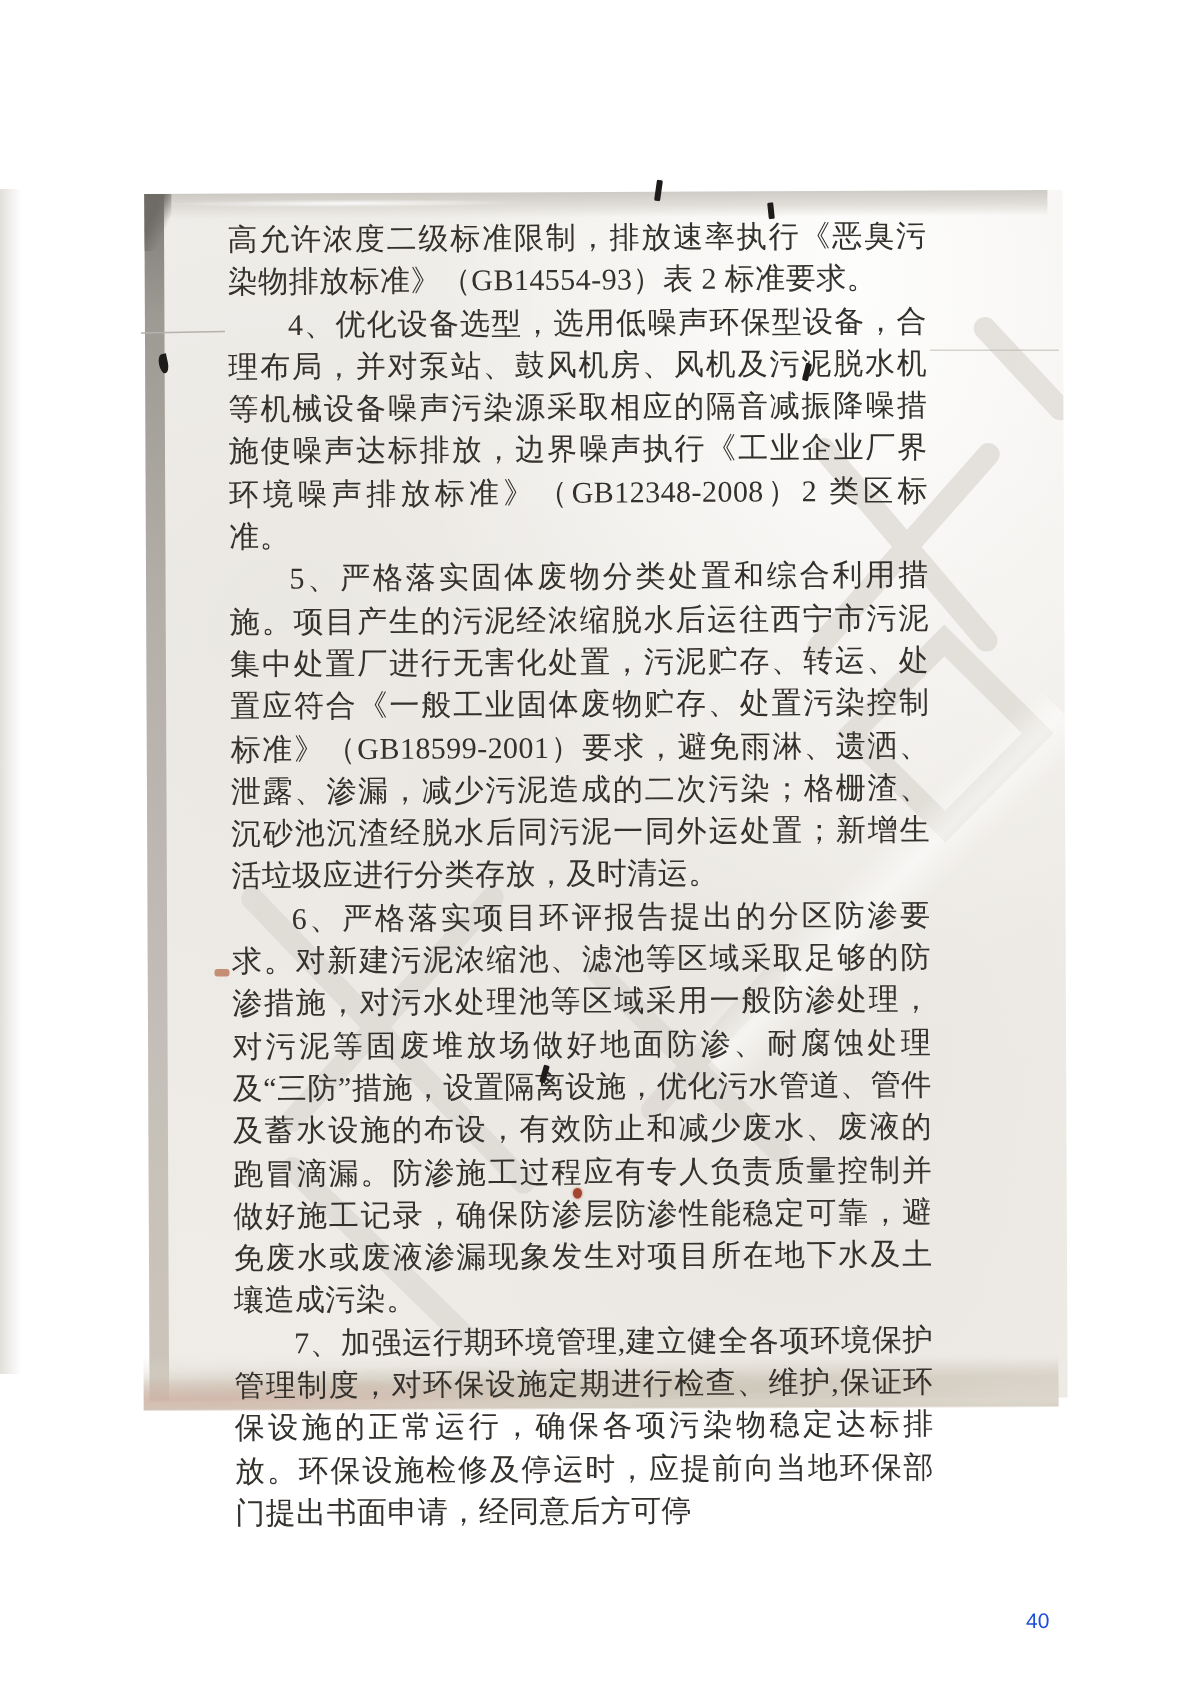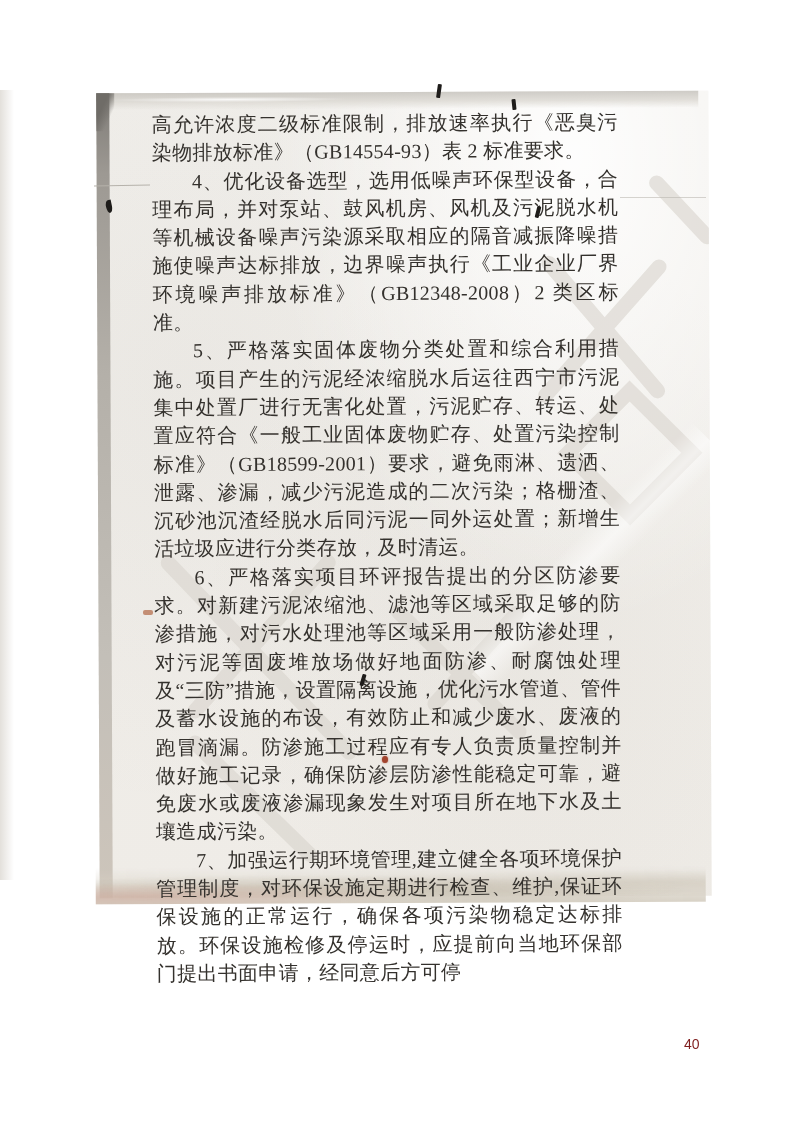--- a/index.html
+++ b/index.html
@@ -1,21 +1,21 @@
 <!DOCTYPE html>
 <html><head>
 <meta charset="utf-8">
 <style>
   html,body{margin:0;padding:0;}
   body{
     width:793px;height:1122px;position:relative;overflow:hidden;
     background:#ffffff;
     font-family:"Liberation Serif", serif;
   }
-  .stage{position:absolute;inset:0;}
+  .stage{position:absolute;inset:0;margin-top:36px;}
   
   .edge-shadow-left{
     position:absolute;left:0;top:90px;width:14px;height:790px;
     background:linear-gradient(to right,#e3e0db, rgba(255,255,255,0));
   }
   
   .paper{
     position:absolute;left:98px;top:92px;width:612px;height:805px;
     transform:rotate(-0.25deg);
     background:
@@ -77,21 +77,21 @@
   .dot-red{position:absolute;left:382px;top:756px;width:6px;height:7px;border-radius:50%;
     background:#a2442e;box-shadow:0 0 2px rgba(162,68,46,0.7);}
   .dash-rust{position:absolute;left:143px;top:610px;width:10px;height:5px;border-radius:2px;
     background:#bd7f61;opacity:0.85;filter:blur(0.4px);}
   .crease{position:absolute;height:1px;background:#b6b2ab;}
   .crease.left{left:94px;top:185px;width:56px;transform:rotate(-1deg);}
   .crease.right{left:620px;top:197px;width:86px;opacity:0.55;}
   .page-number{
     position:absolute;left:684px;top:1036px;
     font-family:"Liberation Sans", sans-serif;
-    font-size:14px;color:#7f1d1d;
+    font-size:14px;color:#1d4ed8;
   }
 </style>
 </head>
 <body>
 
 <div class="stage">
 
   <div class="edge-shadow-left"></div>
 
   <div class="paper">

